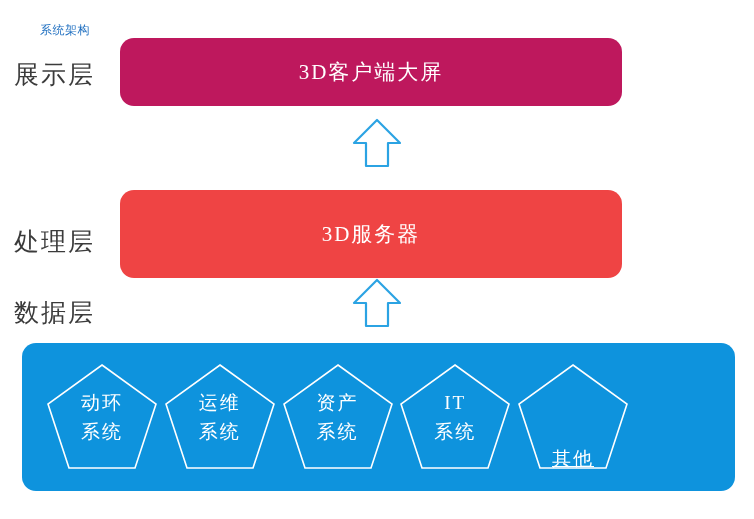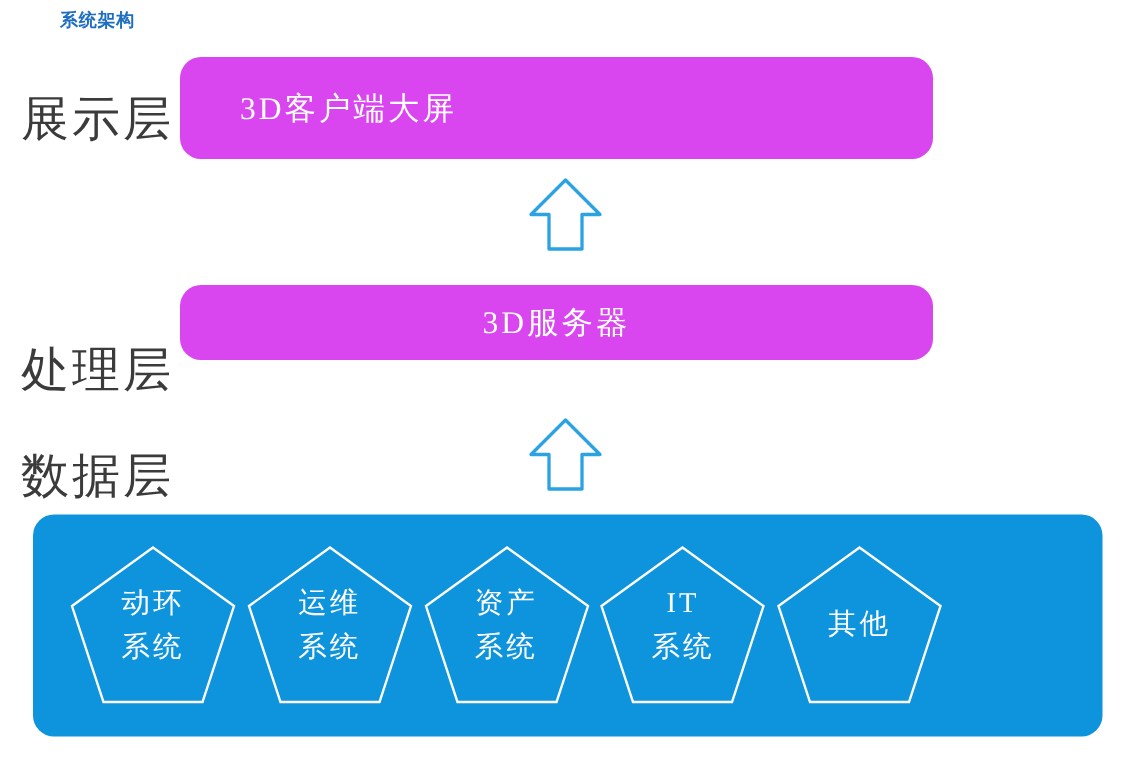--- a/index.html
+++ b/index.html
@@ -12,35 +12,35 @@
     height: 519px;
     position: relative;
     overflow: hidden;
     font-family: "Liberation Serif", "DejaVu Serif", serif;
   }
 
   
   #diagram-title {
     position: absolute;
     left: 40px;
-    top: 5px;
+    top: 22px;
     font-family: "DejaVu Sans", "Liberation Sans", sans-serif;
     font-size: 12px;
-    font-weight: bold;
+    font-weight: normal;
     color: #1f6fc0;
     letter-spacing: 0.5px;
     white-space: nowrap;
   }
 
   
   .row-label {
     position: absolute;
     left: 14px;
     font-family: "Liberation Serif", "DejaVu Serif", serif;
-    font-size: 32px;
+    font-size: 25px;
     color: #3b3b3b;
     letter-spacing: 2px;
     white-space: nowrap;
   }
   #label-presentation { top: 58px; }
   #label-processing  { top: 225px; }
   #label-data        { top: 296px; text-align: center; }
 
   
   .layer-bar {
@@ -48,28 +48,28 @@
     left: 120px;
     width: 502px;
     border-radius: 14px;
     display: flex;
     align-items: center;
     box-sizing: border-box;
   }
   #presentation-bar {
     top: 38px;
     height: 68px;
-    background: #d946ef;
-    justify-content: flex-start;
+    background: #be185d;
+    justify-content: center;
     padding: 0 40px;
   }
   #processing-bar {
     top: 190px;
-    height: 50px;
-    background: #d946ef;
+    height: 88px;
+    background: #ef4444;
     justify-content: center;
   }
   .bar-item {
     color: #ffffff;
     font-family: "Liberation Serif", "DejaVu Serif", serif;
     font-size: 21px;
     letter-spacing: 2px;
     white-space: nowrap;
   }
 
@@ -127,21 +127,21 @@
     flex-direction: column;
     align-items: center;
     justify-content: center;
     color: #ffffff;
     font-family: "Liberation Serif", "DejaVu Serif", serif;
     font-size: 19px;
     letter-spacing: 2px;
     line-height: 1.55;
     pointer-events: none;
   }
-  .pentagon-text.single { justify-content: center; }
+  .pentagon-text.single { justify-content: flex-end; text-decoration: underline; }
   .pentagon-line { white-space: nowrap; }
 </style>
 </head>
 <body>
 
 <div id="diagram-title">系统架构</div>
 
 <div class="row-label" id="label-presentation">展示层</div>
 
 <div class="row-label" id="label-processing">处理层</div>

